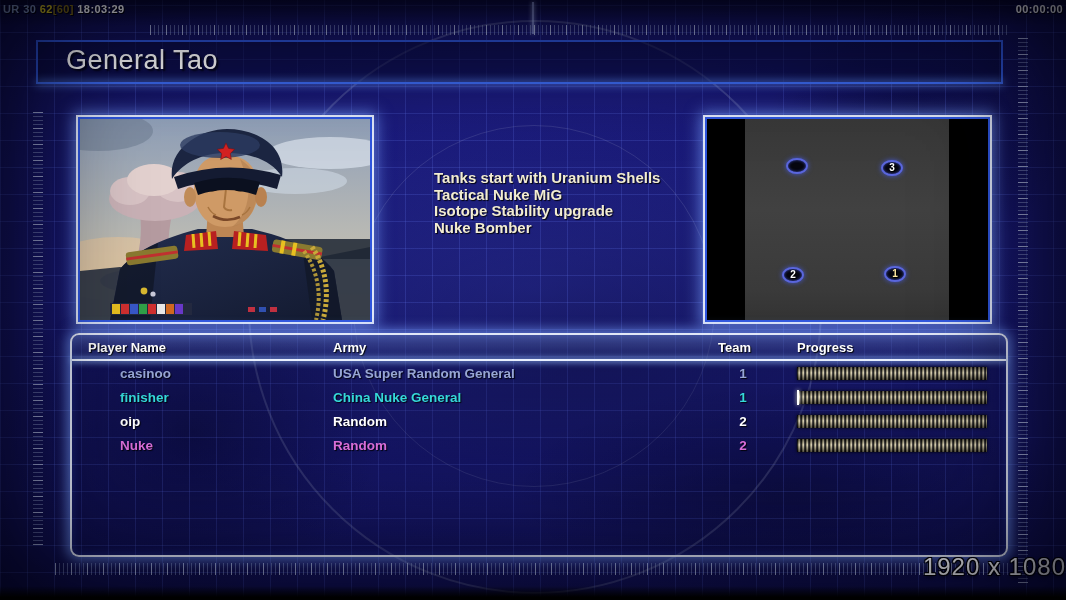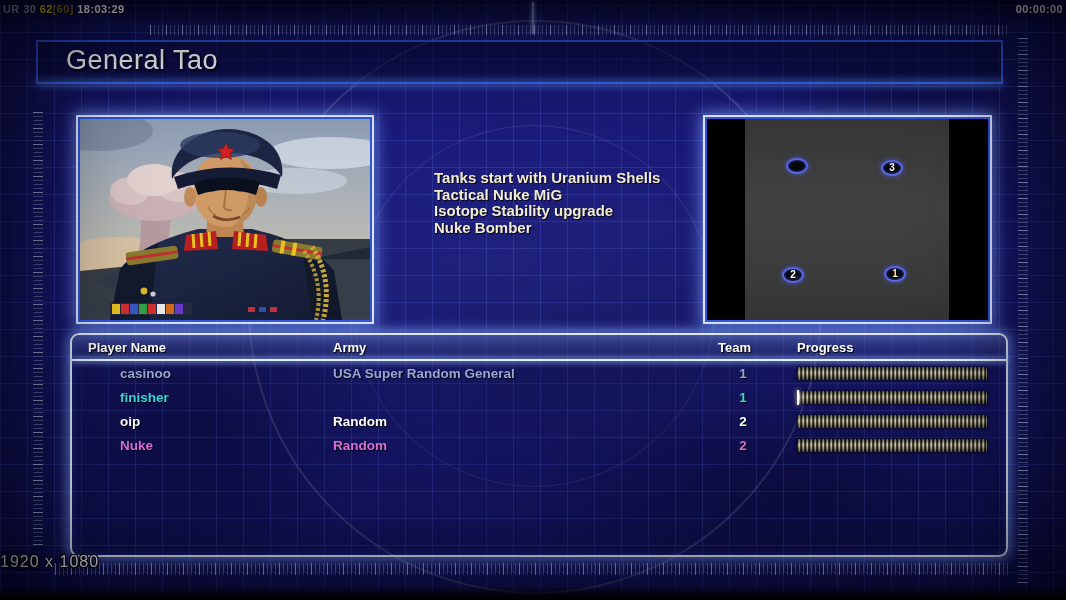--- a/index.html
+++ b/index.html
@@ -108,22 +108,22 @@
   .prow .c-bar{position:absolute;left:725px;top:5px;width:190px;height:13px;background:#06060c;
     box-shadow:0 0 3px rgba(0,0,0,.9);}
   .bar-fill{position:absolute;left:0;top:0;height:100%;
     background-image:
       linear-gradient(180deg, rgba(0,0,0,.55), rgba(255,255,255,.14) 45%, rgba(0,0,0,.6)),
       repeating-linear-gradient(90deg,#0c0b09 0 1px,#98906f 1px 2px,#d8cdab 2px 3px,#34302a 3px 4px);}
   .bar-cursor{position:absolute;left:0;top:-1px;width:2px;height:15px;background:#fff;
     box-shadow:0 0 4px #fff;}
 
   
-  .resolution{position:absolute;left:0;top:553px;width:100%;text-align:left;z-index:20;
-    color:#fff;font-size:16px;letter-spacing:1px;
+  .resolution{position:absolute;left:0;top:553px;width:100%;text-align:right;z-index:20;
+    color:#fff;font-size:24px;letter-spacing:1px;
     text-shadow:1px 1px 0 #000,-1px 1px 0 #000,1px -1px 0 #000,-1px -1px 0 #000,0 2px 4px #000;}
 </style>
 </head>
 <body>
 
 <div class="screen">
 
   <div class="top-shade"></div>
   <div class="circle-big"></div>
   <div class="circle-inner"></div>
@@ -292,20 +292,21 @@
           <span class="c-name">casinoo</span>
           <span class="c-army">USA Super Random General</span>
           <span class="c-team">1</span>
           <span class="c-bar">
             <span class="bar-fill" style="width: 100%;"></span>
             <span class="bar-cursor" style="opacity: 0;"></span>
           </span>
         </div>
         <div class="prow" style="color: rgb(53, 217, 217); padding-left: 40px;">
           <span class="c-name">finisher</span>
+          <span class="c-army">China Nuke General</span>
           <span class="c-team">1</span>
           <span class="c-bar">
             <span class="bar-fill" style="width: 100%;"></span>
             <span class="bar-cursor" style="opacity: 1;"></span>
           </span>
         </div>
         <div class="prow" style="color: rgb(255, 255, 255);">
           <span class="c-name">oip</span>
           <span class="c-army">Random</span>
           <span class="c-team">2</span>

